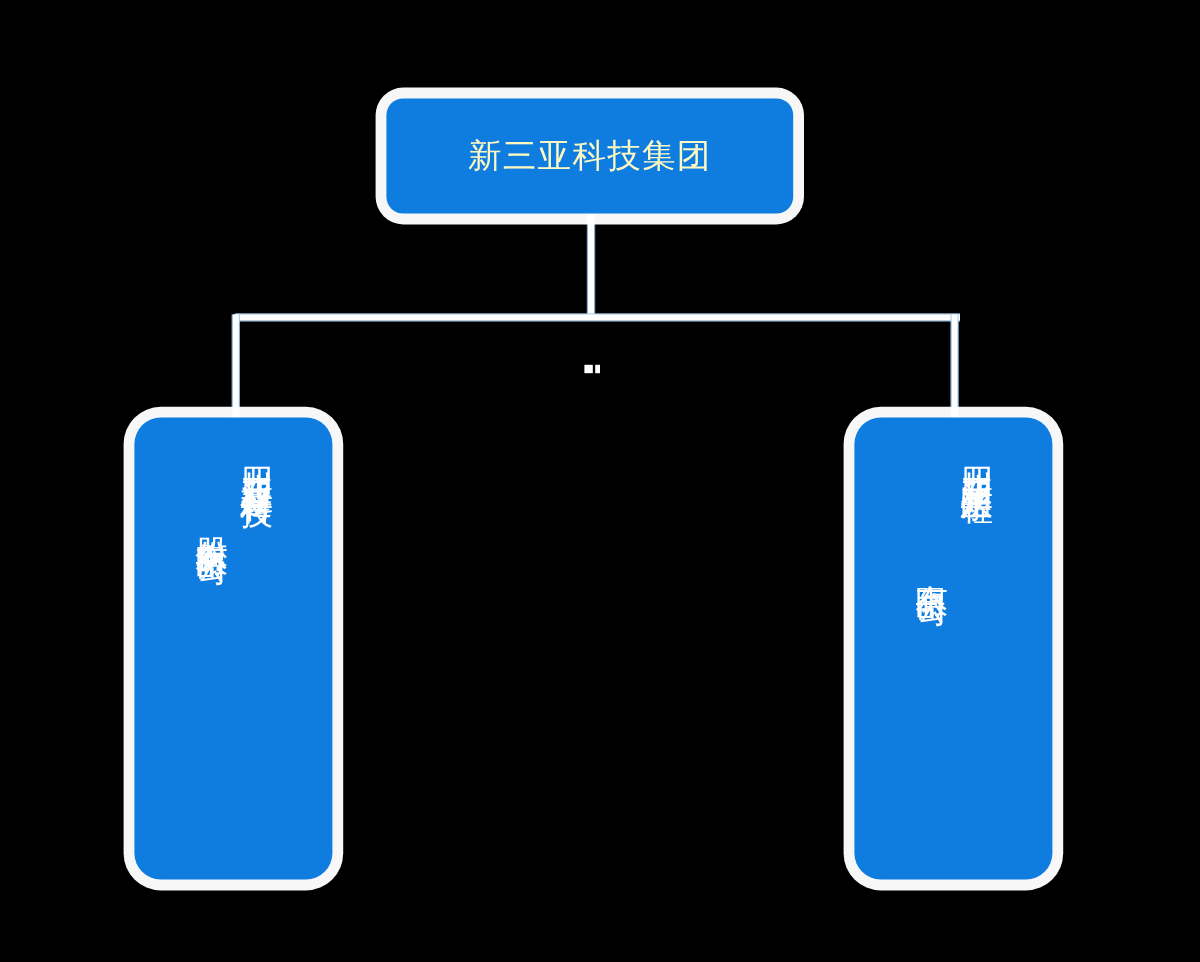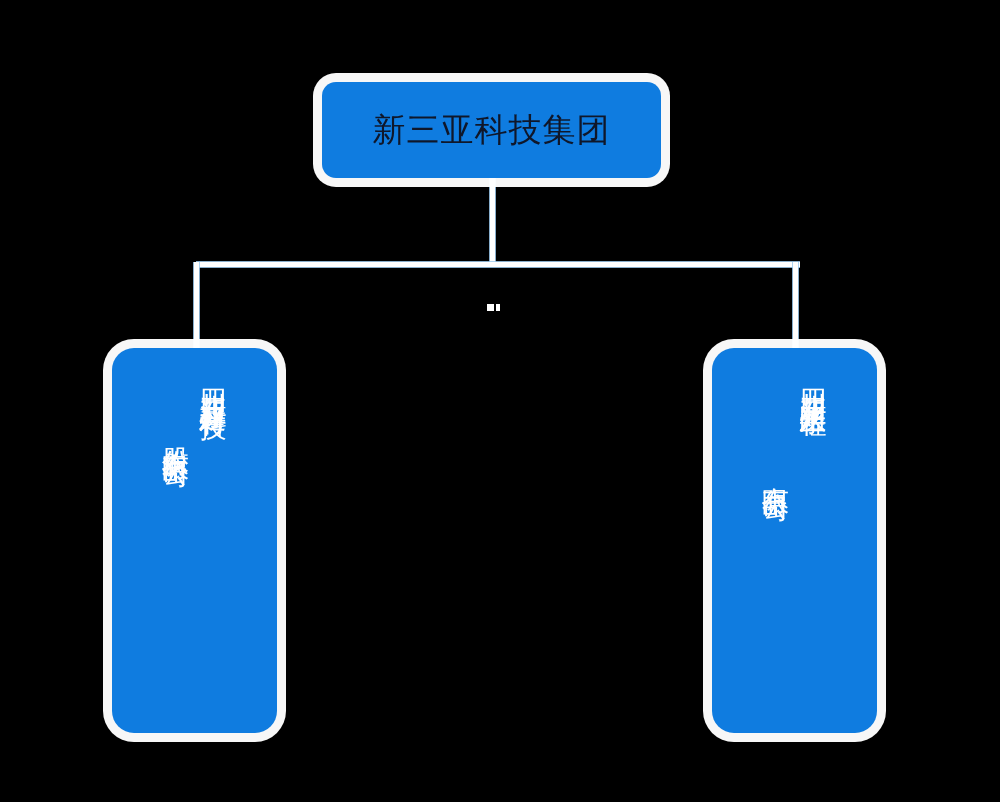--- a/index.html
+++ b/index.html
@@ -53,22 +53,22 @@
     box-shadow: 0 0 0 9px rgba(255,255,255,.97);
     display: flex;
     box-sizing: border-box;
   }
   .node-root {
     align-items: center;
     justify-content: center;
     border-radius: 14px;
   }
   .node-root .node-label {
-    color: #0f172a;
-    font-size: 33px;
+    color: #fef9c3;
+    font-size: 28px;
     letter-spacing: 1px;
     line-height: 1.2;
     white-space: nowrap;
   }
 
   .node-child {
     border-radius: 22px;
     justify-content: center;
     align-items: flex-start;
   }

